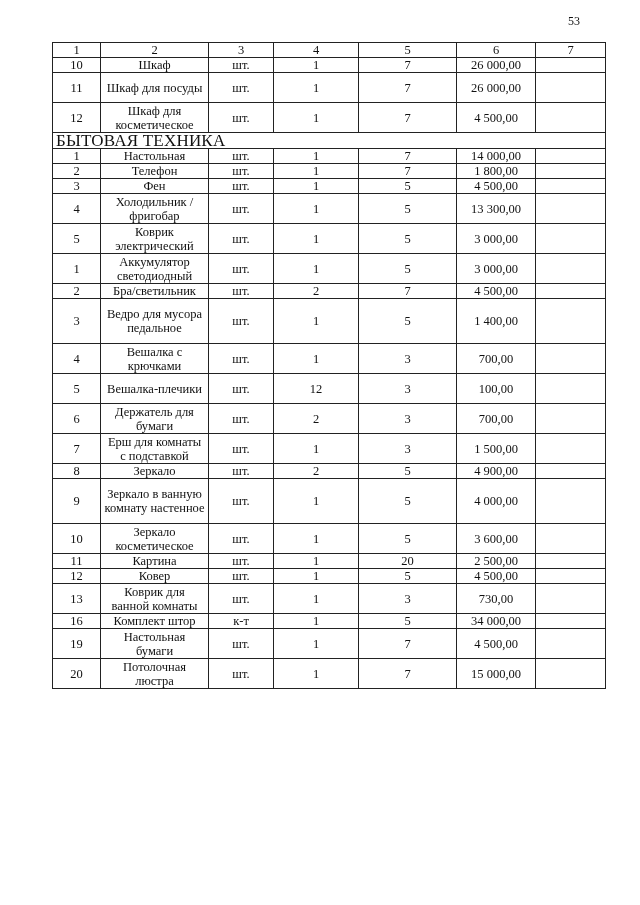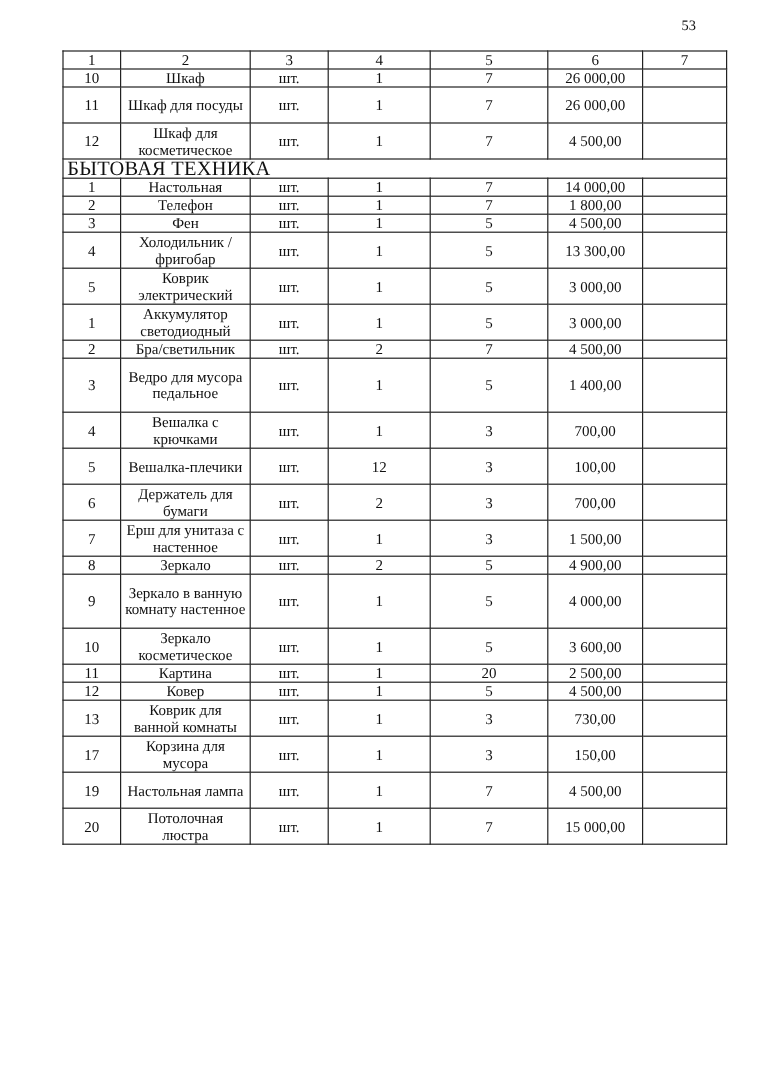--- a/index.html
+++ b/index.html
@@ -166,21 +166,21 @@
         <td class="c-num">6</td>
         <td class="c-name">Держатель для бумаги</td>
         <td class="c-unit">шт.</td>
         <td class="c-qty">2</td>
         <td class="c-years">3</td>
         <td class="c-price">700,00</td>
         <td class="c-note"></td>
       </tr>
       <tr class="r2">
         <td class="c-num">7</td>
-        <td class="c-name">Ерш для унитаза с настенное</td>
+        <td class="c-name">Ерш для комнаты с подставкой</td>
         <td class="c-unit">шт.</td>
         <td class="c-qty">1</td>
         <td class="c-years">3</td>
         <td class="c-price">1 500,00</td>
         <td class="c-note"></td>
       </tr>
       <tr class="r1">
         <td class="c-num">8</td>
         <td class="c-name">Зеркало</td>
         <td class="c-unit">шт.</td>
@@ -227,32 +227,32 @@
       </tr>
       <tr class="r2">
         <td class="c-num">13</td>
         <td class="c-name">Коврик для ванной комнаты</td>
         <td class="c-unit">шт.</td>
         <td class="c-qty">1</td>
         <td class="c-years">3</td>
         <td class="c-price">730,00</td>
         <td class="c-note"></td>
       </tr>
-      <tr class="r2">
-        <td class="c-num">17</td>
-        <td class="c-name">Корзина для мусора</td>
-        <td class="c-unit">шт.</td>
-        <td class="c-qty">1</td>
-        <td class="c-years">3</td>
-        <td class="c-price">150,00</td>
+      <tr class="r1">
+        <td class="c-num">16</td>
+        <td class="c-name">Комплект штор</td>
+        <td class="c-unit">к-т</td>
+        <td class="c-qty">1</td>
+        <td class="c-years">5</td>
+        <td class="c-price">34 000,00</td>
         <td class="c-note"></td>
       </tr>
       <tr class="r2">
         <td class="c-num">19</td>
-        <td class="c-name">Настольная лампа</td>
+        <td class="c-name">Настольная бумаги</td>
         <td class="c-unit">шт.</td>
         <td class="c-qty">1</td>
         <td class="c-years">7</td>
         <td class="c-price">4 500,00</td>
         <td class="c-note"></td>
       </tr>
       <tr class="r2">
         <td class="c-num">20</td>
         <td class="c-name">Потолочная люстра</td>
         <td class="c-unit">шт.</td>

